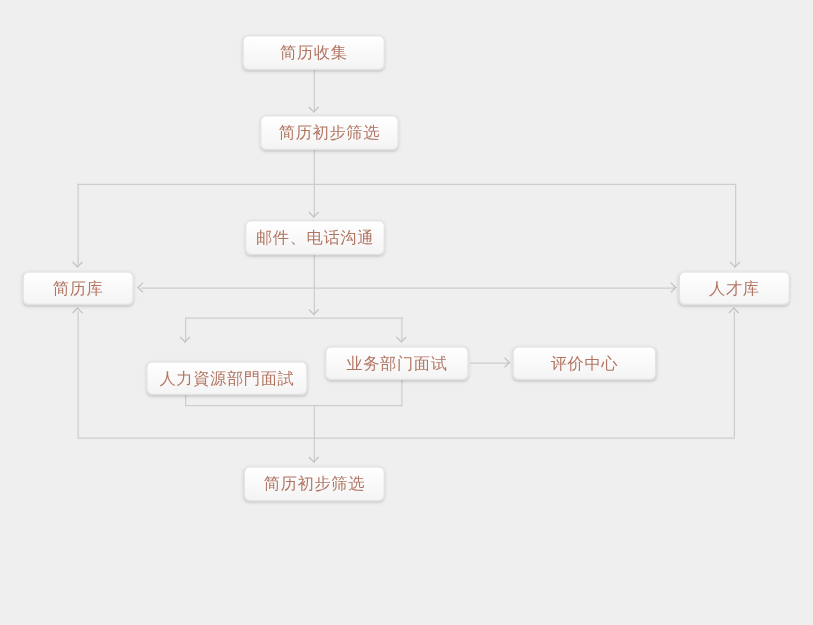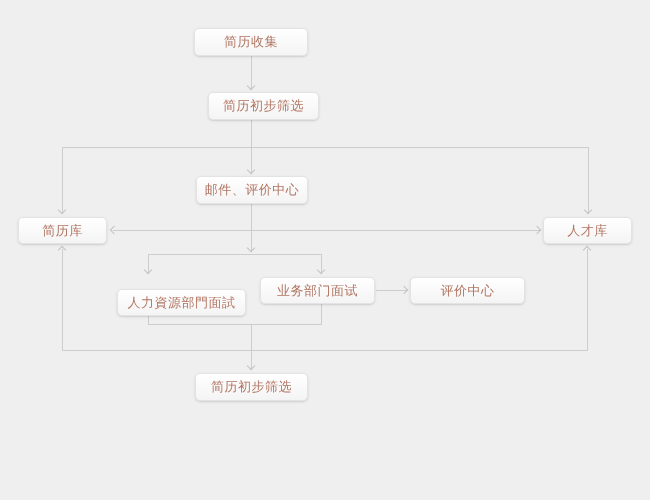--- a/index.html
+++ b/index.html
@@ -82,21 +82,21 @@
     <div class="arrow down" style="left: 248px; top: 363px;"></div>
     <div class="arrow up" style="left: 59px; top: 247px;"></div>
     <div class="arrow up" style="left: 584px; top: 247px;"></div>
     <div class="node" style="left: 194px; top: 28px; width: 114px; height: 28px;">
       <span>简历收集</span>
     </div>
     <div class="node" style="left: 208px; top: 92px; width: 111px; height: 28px;">
       <span>简历初步筛选</span>
     </div>
     <div class="node" style="left: 196px; top: 176px; width: 112px; height: 28px;">
-      <span>邮件、评价中心</span>
+      <span>邮件、电话沟通</span>
     </div>
     <div class="node" style="left: 18px; top: 217px; width: 89px; height: 27px;">
       <span>简历库</span>
     </div>
     <div class="node" style="left: 543px; top: 217px; width: 89px; height: 27px;">
       <span>人才库</span>
     </div>
     <div class="node" style="left: 117px; top: 277px; width: 129px; height: 27px; margin-top: 12px;">
       <span>人力資源部門面試</span>
     </div>

